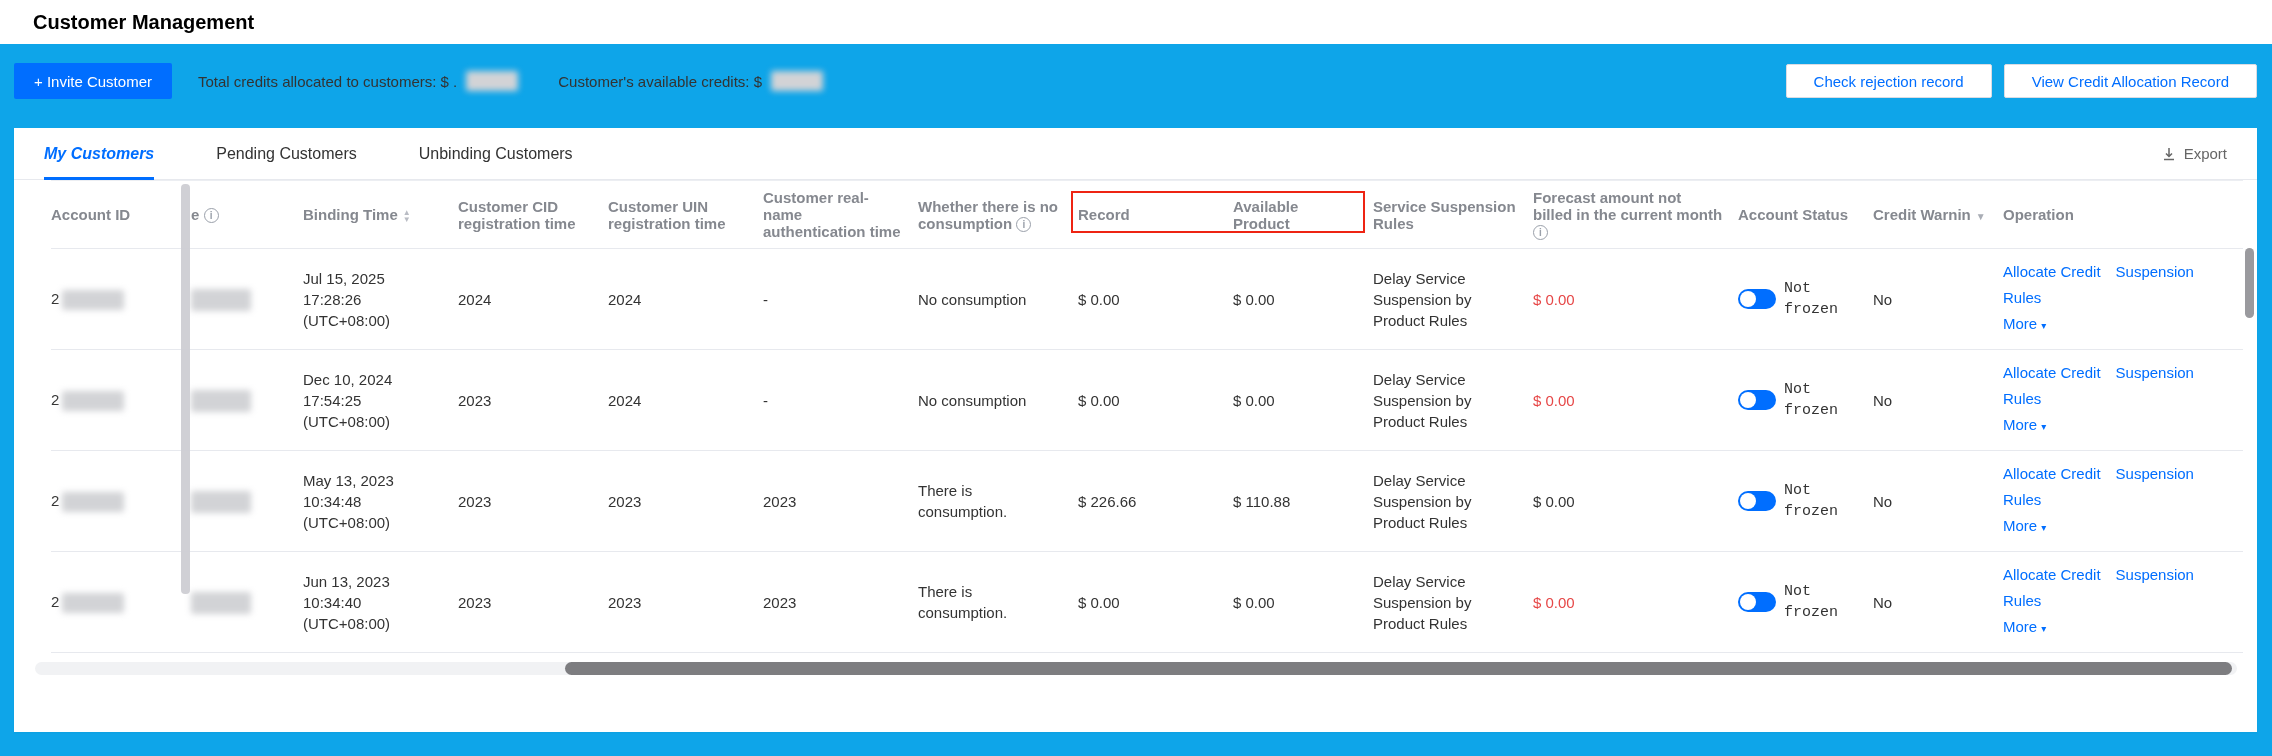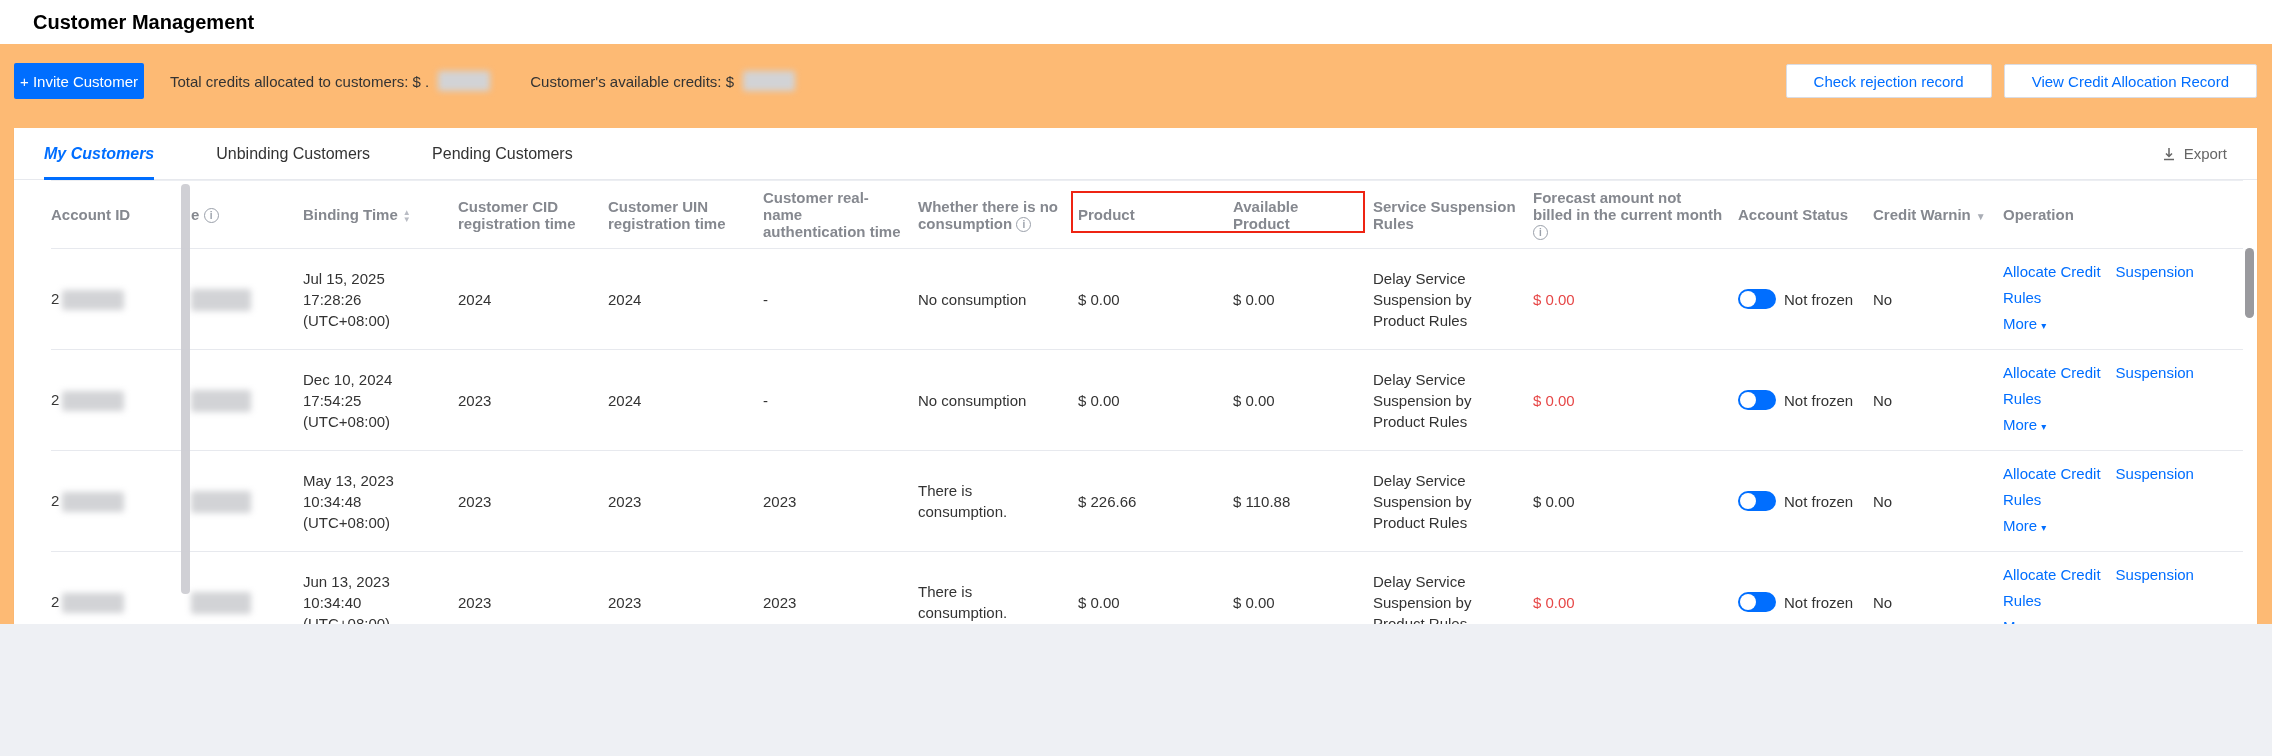--- a/index.html
+++ b/index.html
@@ -1,26 +1,26 @@
 <!DOCTYPE html>
 <html><head>
 <meta charset="utf-8">
 <style>
   * { box-sizing: border-box; margin: 0; padding: 0; }
   html,body { background:#eef0f4; }
   body { font-family:"Liberation Sans", sans-serif; }
-  .screen { position:relative; width:2272px; height:624px; background:#fdba74; overflow:hidden; }
+  .screen { position:relative; width:2272px; height:756px; background:#0ea5e9; overflow:hidden; }
 
   
   .topbar { height:44px; background:#fff; display:flex; align-items:center; padding:0 33px; }
   .page-title { font-size:20px; font-weight:700; color:#000; }
 
   
   .toolbar { position:absolute; top:62px; left:14px; right:15px; height:38px; display:flex; align-items:center; }
-  .btn-invite { height:36px; padding:0 6px; background:#006eff; color:#fff; font-size:15px; border:none; border-radius:2px; cursor:pointer; }
+  .btn-invite { height:36px; padding:0 20px; background:#006eff; color:#fff; font-size:15px; border:none; border-radius:2px; cursor:pointer; }
   .credit-info { display:flex; align-items:center; margin-left:26px; font-size:15px; color:#333; gap:9px; white-space:nowrap; }
   .credit-info.second { margin-left:40px; }
   .blur { display:inline-block; background:#d2d3d6; border-radius:2px; filter:blur(3px); }
   .blur-sm { width:52px; height:20px; }
   .toolbar-right { margin-left:auto; display:flex; gap:12px; }
   .btn-ghost { height:34px; padding:0 27px; background:#fff; border:1px solid #dadce3; color:#006eff; font-size:15px; border-radius:2px; cursor:pointer; white-space:nowrap; }
 
   
   .card { position:absolute; left:14px; right:15px; top:128px; height:604px; background:#fff; box-shadow:0 1px 2px rgba(0,0,0,.04); }
 
@@ -52,21 +52,21 @@
   .sorter { display:inline-flex; flex-direction:column; vertical-align:middle; margin-left:5px; cursor:pointer; }
   .sorter span { font-size:8px; line-height:7px; color:#b9bcc4; }
   .filter-icon { color:#a9adb5; font-size:10px; margin-left:5px; cursor:pointer; }
   .blur-acct { width:62px; height:20px; vertical-align:middle; margin-left:3px; }
   .blur-name { width:60px; height:22px; vertical-align:middle; }
   .red-box { position:absolute; left:1036px; top:11px; width:294px; height:42px; border:2px solid #ee2413; pointer-events:none; }
   .col-strip { position:absolute; left:146px; top:4px; width:9px; height:410px; background:#cdced3; border-radius:4px; opacity:.95; }
   .forecast { white-space:nowrap; }
   .toggle { width:38px; height:20px; border-radius:10px; background:#006eff; display:inline-block; position:relative; vertical-align:middle; cursor:pointer; flex:none; }
   .toggle .knob { position:absolute; left:2px; top:2px; width:16px; height:16px; border-radius:50%; background:#fff; }
-  .status-cell { display:flex; align-items:center; gap:8px; }
+  .status-cell { display:flex; align-items:center; gap:8px;font-family:Liberation Mono, monospace; }
   .ops a { color:#006eff; cursor:pointer; text-decoration:none; }
   .ops .op-line { line-height:26px; }
   .ops .op-first { margin-right:15px; }
   .more-caret { color:#006eff; font-size:10px; margin-left:4px; }
 
   
   .hscroll { position:relative; height:13px; margin:9px 20px 0 21px; background:#f1f2f4; border-radius:7px; }
   .hscroll .thumb { position:absolute; left:530px; top:0; width:1667px; height:13px; background:#7d7d80; border-radius:7px; cursor:pointer; }
   .vscroll { position:absolute; right:3px; top:120px; width:9px; height:70px; background:#9a9a9e; border-radius:5px; cursor:pointer; }
 </style>
@@ -95,24 +95,24 @@
     </div>
   </div>
 
   <div class="card">
 
     <div class="tabs">
       <div class="tab active">
           <span>My Customers</span>
         </div>
       <div class="tab">
-          <span>Unbinding Customers</span>
+          <span>Pending Customers</span>
         </div>
       <div class="tab">
-          <span>Pending Customers</span>
+          <span>Unbinding Customers</span>
         </div>
       <div class="export-btn">
         <svg width="16" height="16" viewBox="0 0 16 16">
             <path d="M8 2v8M5 7.5l3 3 3-3" stroke="#666" fill="none" stroke-width="1.5"></path>
             <path d="M3 13.5h10" stroke="#666" stroke-width="1.5"></path>
           </svg>
         <span>Export</span>
       </div>
     </div>
 
@@ -140,21 +140,21 @@
             <th><span>Account ID</span></th>
             <th><span>e</span> <span class="info-icon">i</span></th>
             <th><span>Binding Time</span><span class="sorter">
                   <span>▲</span>
                   <span>▼</span>
                 </span></th>
             <th><span>Customer CID registration time</span></th>
             <th><span>Customer UIN registration time</span></th>
             <th><span>Customer real-name authentication time</span></th>
             <th><span>Whether there is no consumption</span> <span class="info-icon">i</span></th>
-            <th><span>Product</span></th>
+            <th><span>Record</span></th>
             <th><span>Available Product</span></th>
             <th><span>Service Suspension Rules</span></th>
             <th><span>Forecast amount not billed in the current month</span> <span class="info-icon">i</span></th>
             <th><span>Account Status</span></th>
             <th><span>Credit Warnin</span><span class="filter-icon">▼</span></th>
             <th><span>Operation</span></th>
           </tr>
         </thead>
         <tbody>
 

